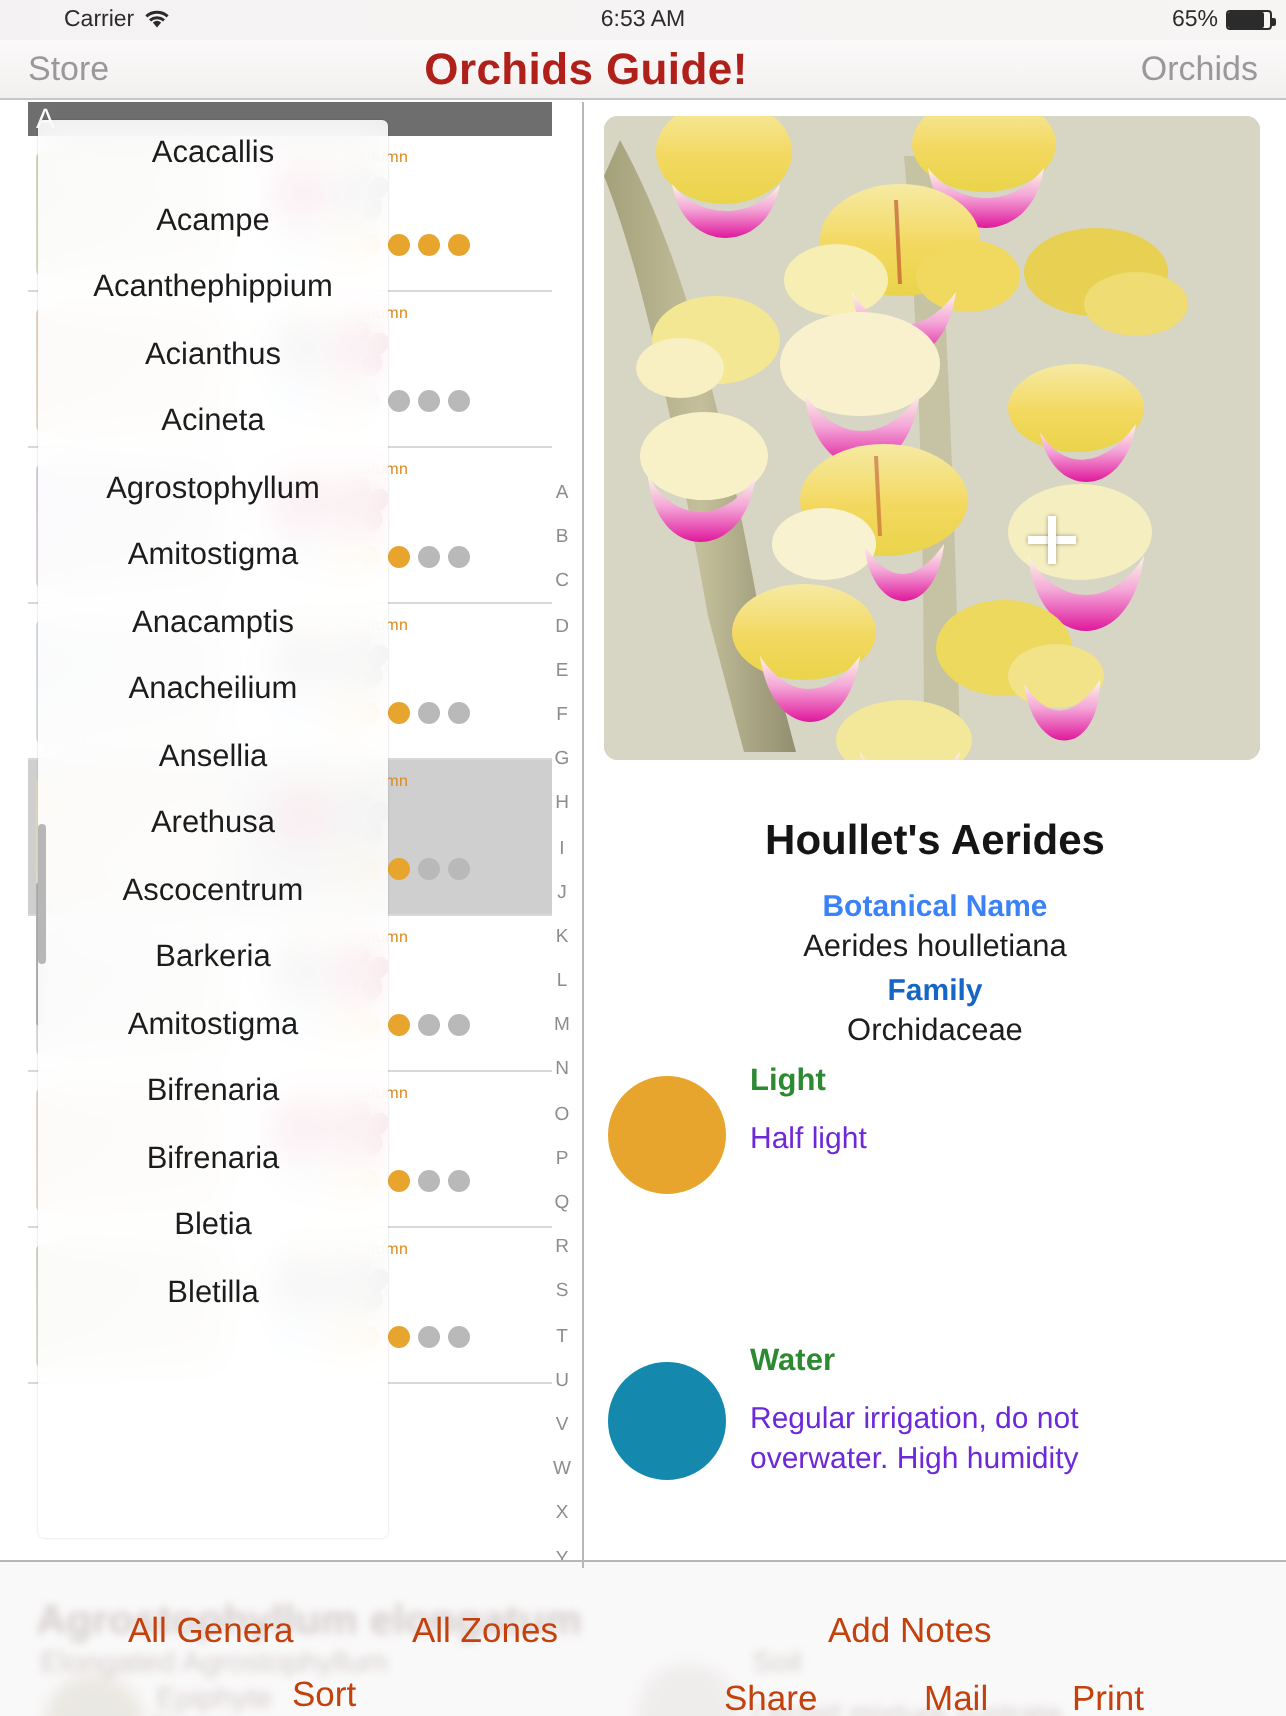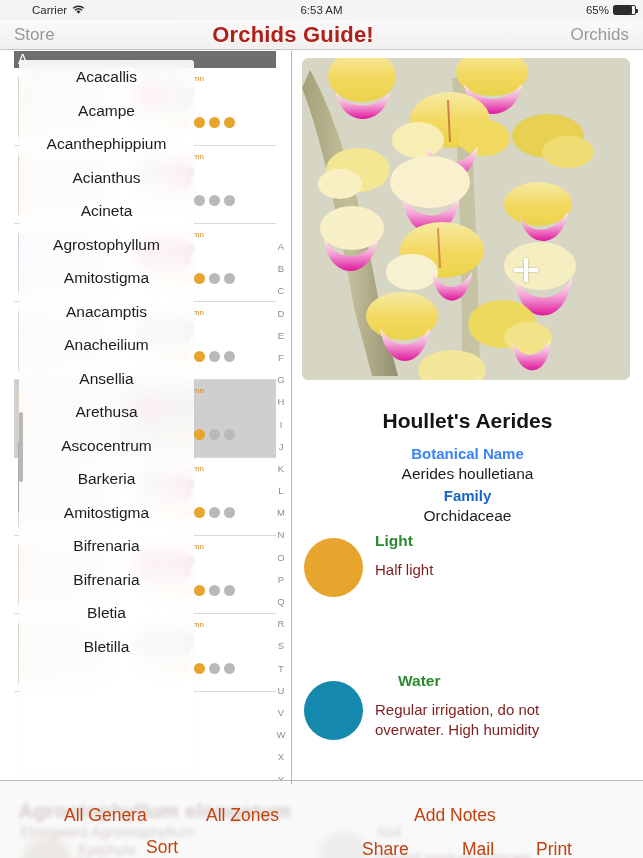--- a/index.html
+++ b/index.html
@@ -135,21 +135,21 @@
     position:absolute; left:0; width:351px; top:358px; text-align:center;
     font-size:21px; font-weight:bold; color:#151515;
   }
   .d-label { position:absolute; left:0; width:351px; text-align:center; font-size:15px; font-weight:bold; }
   .d-value { position:absolute; left:0; width:351px; text-align:center; font-size:15.5px; color:#1d1d1d; }
   .green { color:#3b82f6; }
   .blue  { color:#1666c8; }
 
   .care-circle { position:absolute; border-radius:50%; }
   .care-head { position:absolute; font-size:15.5px; font-weight:bold; color:#2c8a32; }
-  .care-text { position:absolute; font-size:15px; color:#7f1d1d; line-height:20px; }
+  .care-text { position:absolute; font-size:15px; color:#6d28d9; line-height:20px; }
 
   
   .toolbar {
     position:absolute; left:0; top:780px; width:643px; height:78px;
     background:rgba(249,248,248,.90);
     border-top:1px solid #b9b7b6;
     overflow:hidden;
   }
   .tb-ghost {
     position:absolute; color:#b6a8a8; filter:blur(2.2px); opacity:.55;
@@ -621,21 +621,21 @@
     <div class="d-label green" style="top:394px">Botanical Name</div>
     <div class="d-value" style="top:414px">Aerides houlletiana</div>
     <div class="d-label blue" style="top:436px">Family</div>
     <div class="d-value" style="top:456px">Orchidaceae</div>
 
     <div class="care-circle" id="light-circle" style="left: 12px; top: 487px; width: 59px; height: 59px; background: rgb(232, 165, 46);"></div>
     <div class="care-head" style="left:83px; top:481px;">Light</div>
     <div class="care-text" style="left:83px; top:509px; width:250px;">Half light</div>
 
     <div class="care-circle" id="water-circle" style="left: 12px; top: 630px; width: 59px; height: 59px; background: rgb(20, 137, 173);"></div>
-    <div class="care-head" style="left:83px; top:621px;margin-left:23px;">Water</div>
+    <div class="care-head" style="left:83px; top:621px;">Water</div>
     <div class="care-text" style="left:83px; top:649px; width:180px;">Regular irrigation, do not overwater. High humidity</div>
   </div>
 
   <div class="toolbar">
     <div class="tb-divider"></div>
 
     <div class="tb-ghost" style="left:18px; top:18px; font-size:21px; font-weight:bold;">Agrostophyllum elongatum</div>
     <div class="tb-ghost" style="left:20px; top:42px; font-size:15px;">Elongated Agrostophyllum</div>
     <div class="tb-ghost" style="left:78px; top:60px; font-size:15px;">Epiphyte</div>
     <div class="tb-ghost" style="left:76px; top:74px; font-size:14px;">Bloom</div>

